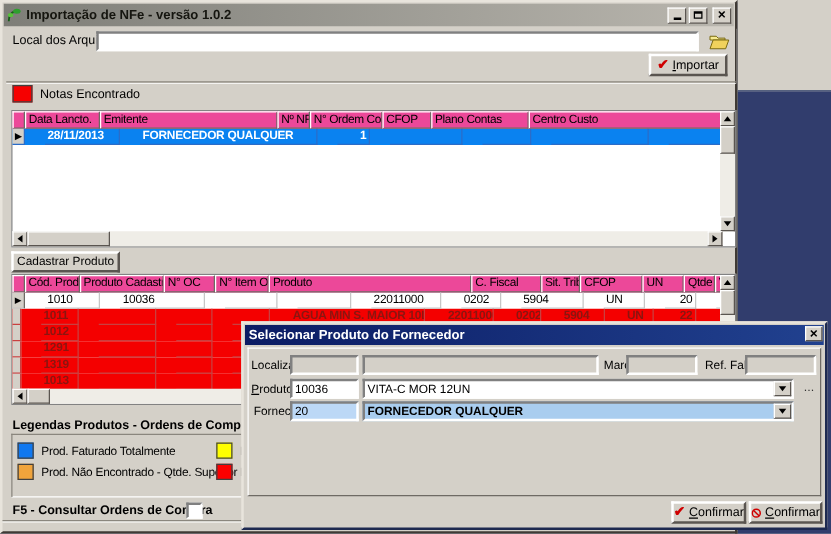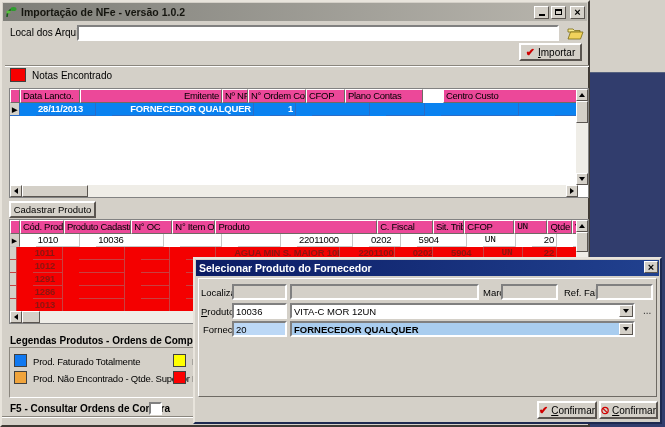--- a/index.html
+++ b/index.html
@@ -51,26 +51,26 @@
            padding:0 2px; white-space:nowrap; overflow:hidden; line-height:12px; }
   .ind { background:#d4d0c8; border-right:1px solid #6e6a64; display:flex; align-items:center; justify-content:center; padding:0; }
   .arrow-glyph { font-size:7px; line-height:1; color:#000; }
   .row-sel { background:#0a82f0; color:#fff; font-weight:bold; }
   .row-sel .dcell { border-color:#2b6cc8; }
   .row-red { background:#f40000; color:#8b1510; font-weight:bold; }
   .row-red .dcell { border-color:#c84040; }
   .num { text-align:right; }
 
   
-  .g1 .c0{width:10px;} .g1 .c1{width:60px;} .g1 .c2{width:142px;text-align:right;} .g1 .c3{width:26px;}
-  .g1 .c4{width:58px;} .g1 .c5{width:39px;} .g1 .c6{width:78px;} .g1 .c7{flex:1;margin-left:20px;}
+  .g1 .c0{width:10px;} .g1 .c1{width:60px;} .g1 .c2{width:142px;} .g1 .c3{width:26px;}
+  .g1 .c4{width:58px;} .g1 .c5{width:39px;} .g1 .c6{width:78px;} .g1 .c7{flex:1;}
   
   .g2 .c0{width:10px;} .g2 .c1{width:45px;} .g2 .c2{width:69px;} .g2 .c3{width:42px;}
   .g2 .c4{width:44px;} .g2 .c5{width:166px;} .g2 .c6{width:57px;} .g2 .c7{width:32px;}
-  .g2 .c8{width:51px;} .g2 .c9{width:34px;font-family:Liberation Mono, monospace;} .g2 .c10{width:25px;} .g2 .c11{flex:1;}
+  .g2 .c8{width:51px;} .g2 .c9{width:34px;} .g2 .c10{width:25px;} .g2 .c11{flex:1;}
 
   .vscroll { position:absolute; right:0; top:0; width:12px; background:#efede7; }
   .hscroll { position:absolute; left:0; bottom:0; height:12px; background:#efede7; }
 
   .cadastrar-btn { position:absolute; left:7px; top:199px; width:87px; height:17px; font-size:9.5px;align-items:center; }
 
   
   .legend-title { position:absolute; left:8px; top:333px; font-weight:bold; font-size:10px; }
   .legend-box { position:absolute; left:7px; top:345px; width:580px; height:51px;
                 border:1px solid; border-color:#8a867e #fff #fff #8a867e; }
@@ -274,21 +274,21 @@
       <span class="dcell c6"></span>
         <span class="dcell c7"></span>
       <span class="dcell c8"></span>
         <span class="dcell c9"></span>
       <span class="dcell c10"></span>
         <span class="dcell c11"></span>
     </div>
 
     <div class="grow row-red" style="width:568px;">
       <span class="dcell ind c0"></span>
-      <span class="dcell c1">1286</span>
+      <span class="dcell c1">1319</span>
       <span class="dcell c2"></span>
         <span class="dcell c3"></span>
       <span class="dcell c4"></span>
         <span class="dcell c5"></span>
       <span class="dcell c6"></span>
         <span class="dcell c7"></span>
       <span class="dcell c8"></span>
         <span class="dcell c9"></span>
       <span class="dcell c10"></span>
         <span class="dcell c11"></span>

